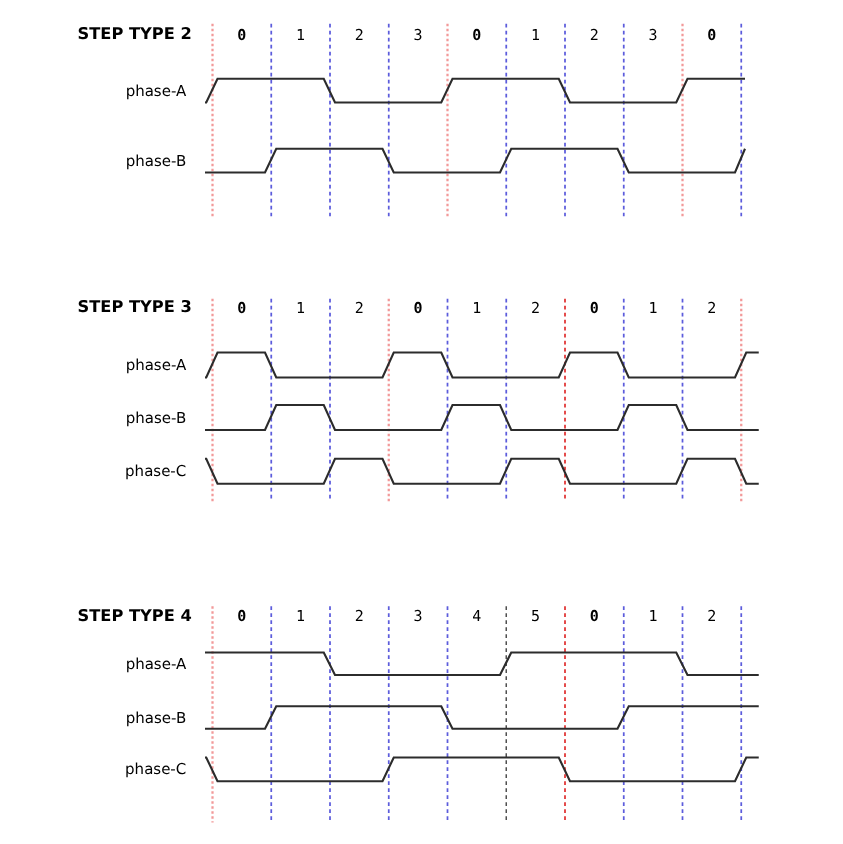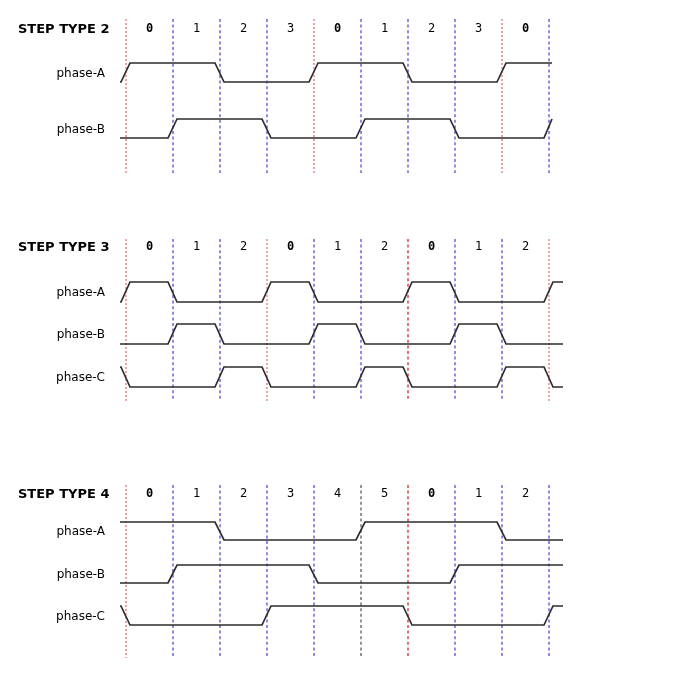--- a/index.html
+++ b/index.html
@@ -1,16 +1,16 @@
 <!DOCTYPE html>
 <html><head>
 <meta charset="utf-8">
 <style>
   html,body{margin:0;padding:0;background:#ffffff;}
-  #stage{position:relative;width:563px;height:675px;background:#ffffff;overflow:hidden;}
+  #stage{position:relative;width:563px;height:675px;background:#ffffff;overflow:hidden;padding-left:44px;}
   svg{display:block;}
   text{user-select:none;}
 </style>
 </head>
 <body>
 
 <div id="stage">
   <svg id="diagram" width="674" height="675" viewBox="0 0 674 675" xmlns="http://www.w3.org/2000/svg">
       <g>
         <line x1="126" y1="19" x2="126" y2="173" stroke="#f29999" stroke-width="1.8" stroke-dasharray="2 2"></line>

